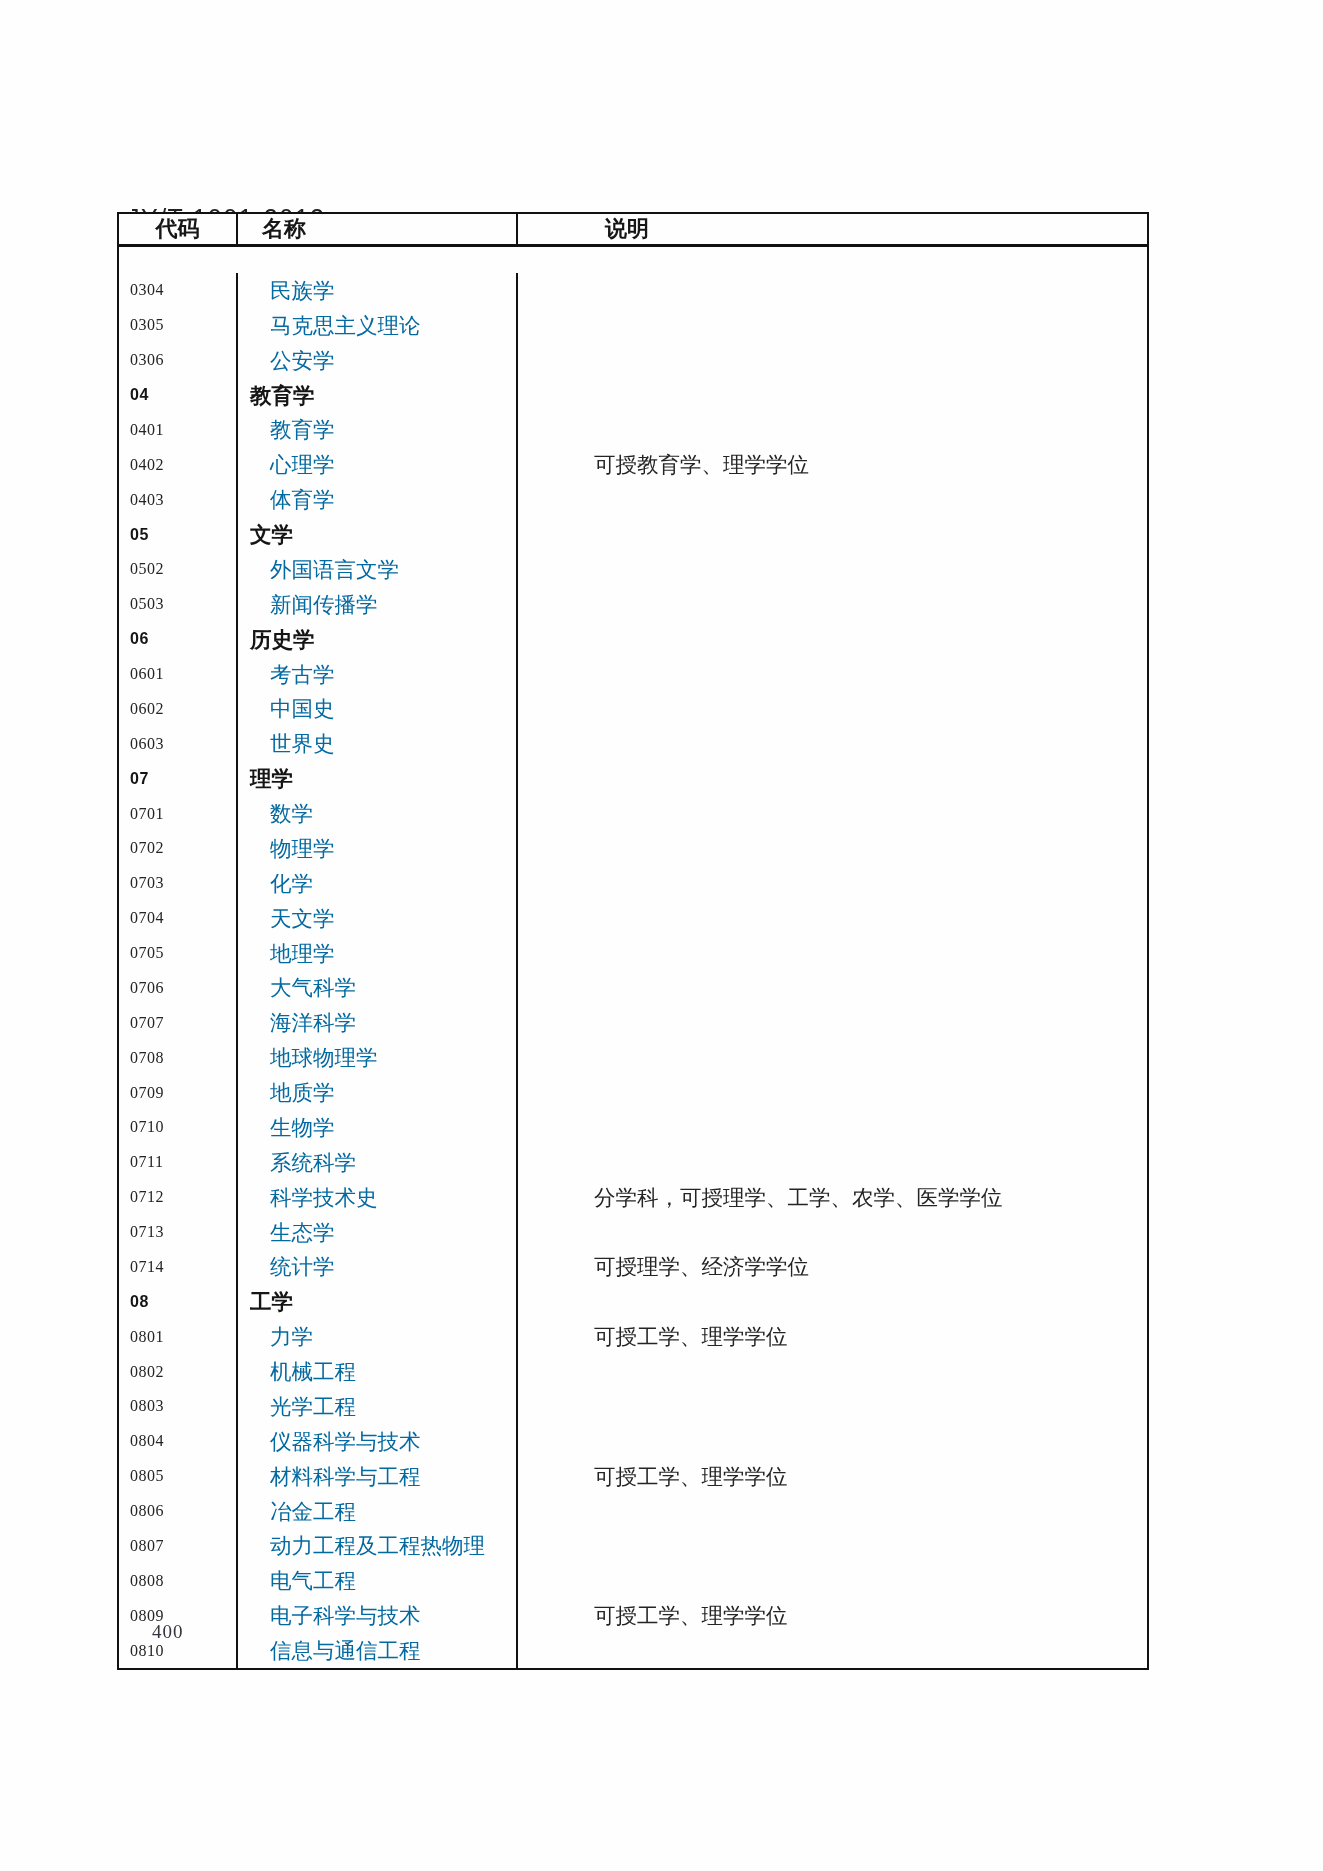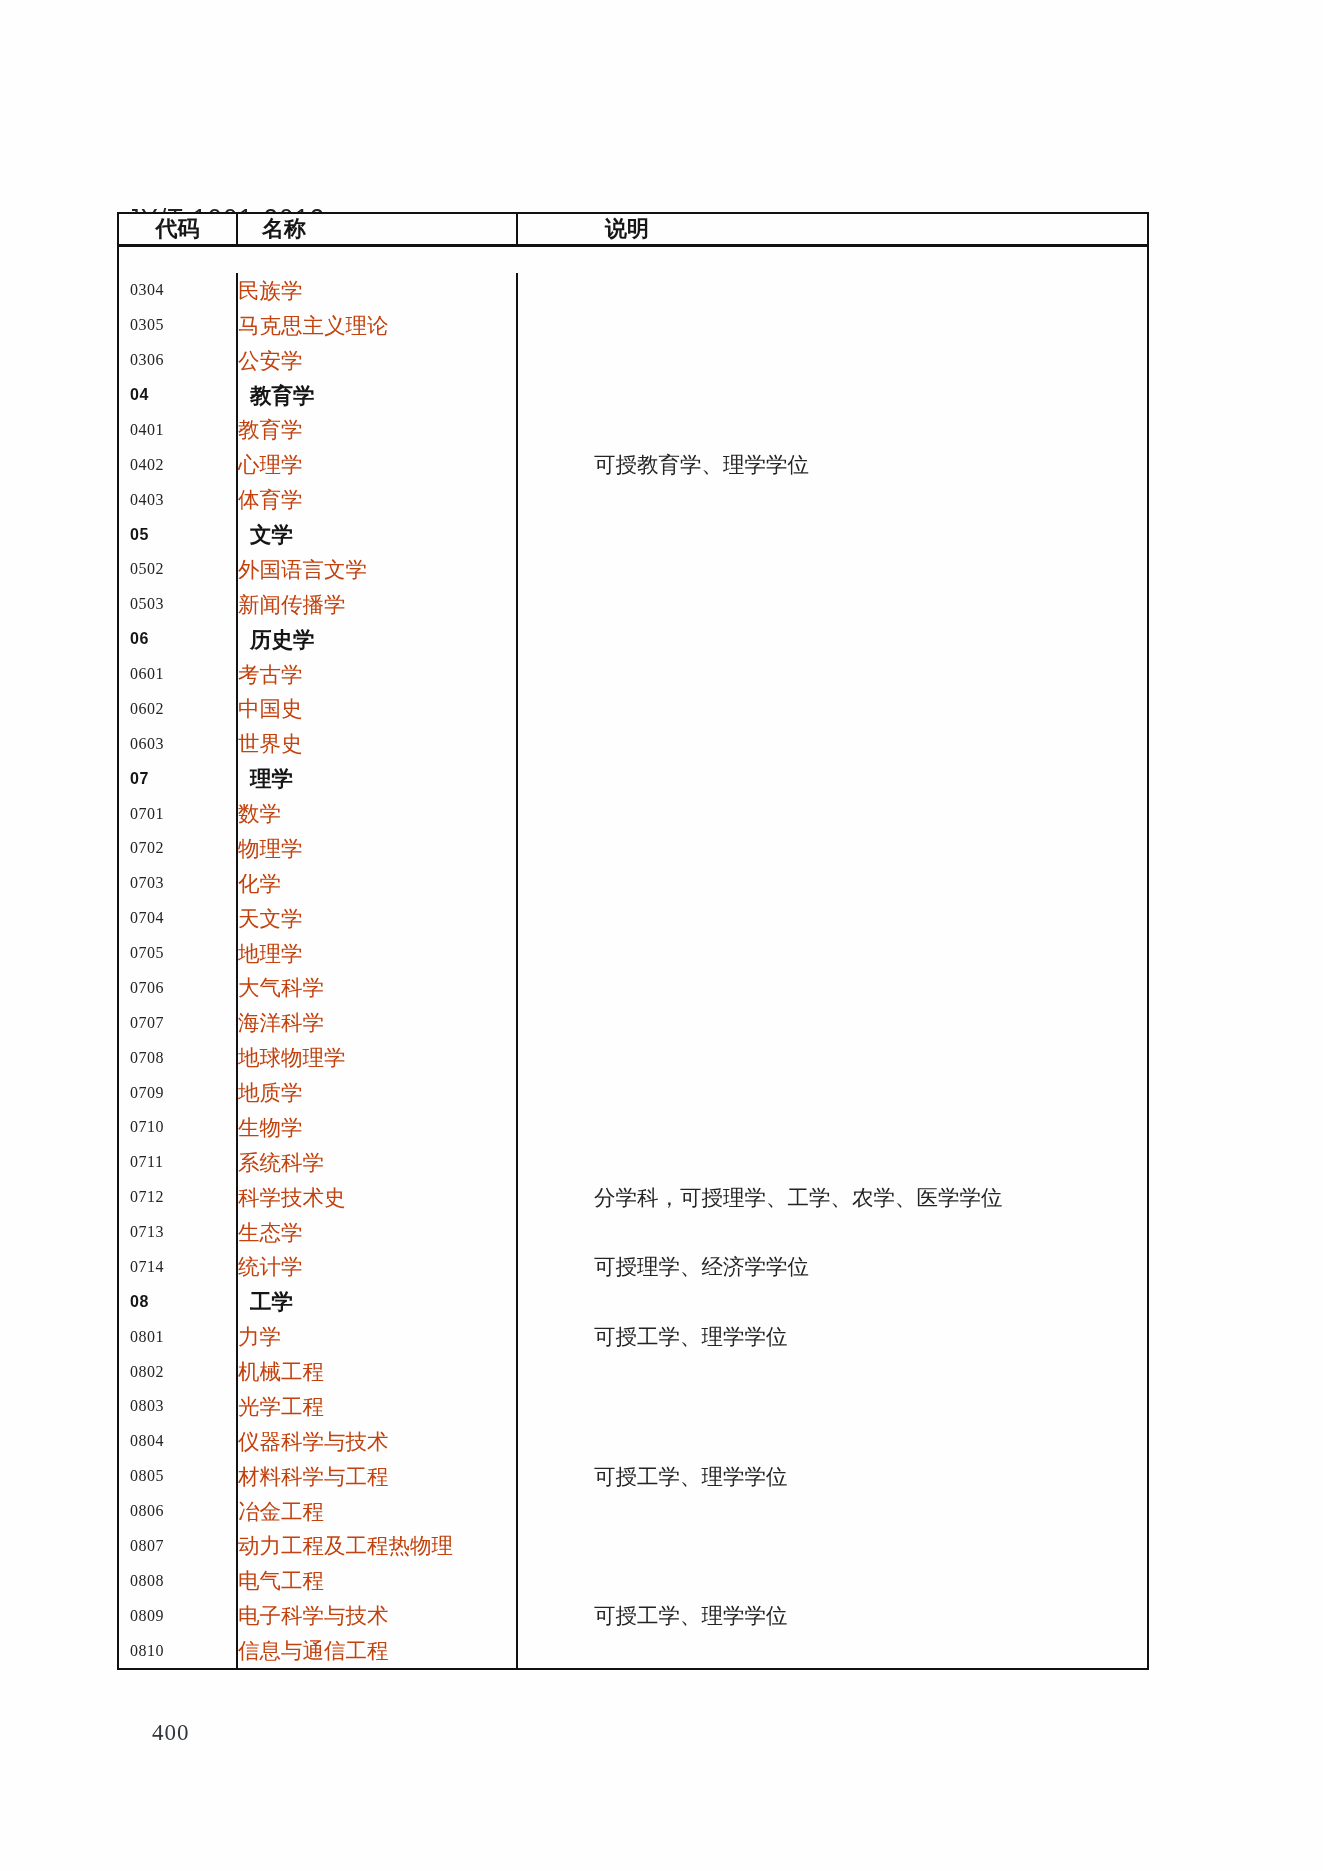--- a/index.html
+++ b/index.html
@@ -66,40 +66,41 @@
   .thead .col-code { justify-content: center; }
   .thead .col-name .hcell { padding-left: 24px; }
   .thead .col-desc .hcell { padding-left: 55px; }
   .cell-code {
     padding-left: 11px;
     font-size: 16px;
     letter-spacing: 0.5px;
     color: #242424;
   }
   .cell-name {
+    padding-left: 32px;
     font-size: 21.5px;
-    color: #c2410c;
+    color: #0369a1;
   }
   .cell-desc {
     padding-left: 44px;
     font-size: 21.5px;
     color: #242424;
   }
   .trow.category .cell-code,
   .trow.category .cell-name {
     font-family: "Liberation Sans", "DejaVu Sans", sans-serif;
     font-weight: 700;
     color: #151515;
   }
   .trow.category .cell-name { padding-left: 12px; }
   .page-number {
     position: absolute;
     left: 152px;
-    top: 1720px;
-    font-size: 23px;
+    top: 1621px;
+    font-size: 19px;
     color: #33363d;
     letter-spacing: 1px;
   }
 </style>
 </head>
 <body>
 
 <div class="page">
 
   <div class="doc-code">JY/T 1001-2012</div>

